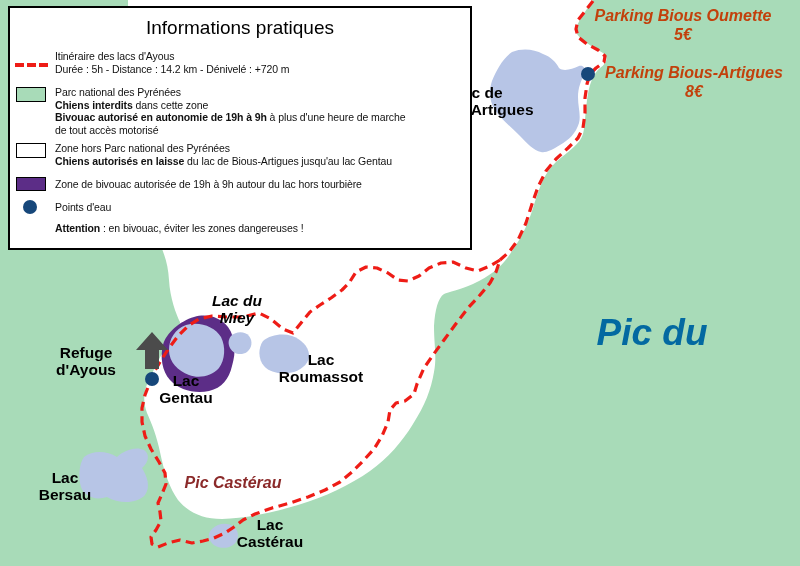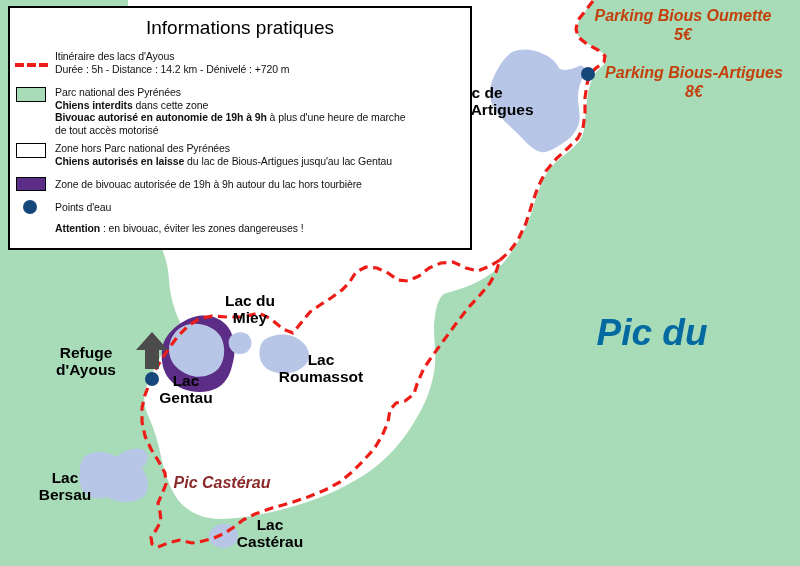--- a/index.html
+++ b/index.html
@@ -6,21 +6,21 @@
   .stage{position:relative;width:800px;height:566px;overflow:hidden;
          font-family:"Liberation Sans",sans-serif;}
   .stage svg{position:absolute;left:0;top:0;}
 
   
   .mlabel{position:absolute;transform:translateX(-50%);text-align:center;
           font-weight:bold;font-size:15.5px;line-height:17px;color:#000;
           white-space:nowrap;}
   .parking{font-style:italic;color:#c2410c;font-size:16px;line-height:19px;}
   .peak-big{font-style:italic;color:#0369a1;font-size:37px;line-height:45px;}
-  .peak-small{font-style:italic;color:#8B2A2A;font-size:16px;line-height:18px;}
+  .peak-small{font-style:italic;color:#8B2A2A;font-size:16px;line-height:18px;margin-left:11px;}
 
   
   .legend{position:absolute;left:8px;top:6px;width:464px;height:244px;
           background:#fff;border:2px solid #000;box-sizing:border-box;z-index:5;}
   .legend-title{text-align:center;font-size:19px;color:#000;margin-top:9px;}
   .lrow{position:absolute;left:0;width:100%;}
   .sw{position:absolute;left:6px;box-sizing:border-box;}
   .sw-rect{width:30px;height:15px;border:1.5px solid #000;}
   .sw-dot{width:14px;height:14px;border-radius:50%;}
   .ltext{position:absolute;left:45px;right:6px;font-size:10.5px;line-height:12.5px;
@@ -103,21 +103,21 @@
   <div class="mlabel parking" style="left:694px;top:63px;">
     <div>Parking Bious-Artigues</div>
     <div>8€</div>
   </div>
 
   <div class="mlabel" style="left:478px;top:84px;">
     <div>Lac de</div>
     <div>Bious-Artigues</div>
   </div>
 
-  <div class="mlabel" style="left:250px;top:292px;">
+  <div class="mlabel" style="left:237px;top:292px;font-style:italic;">
     <div>Lac du</div>
     <div>Miey</div>
   </div>
 
   <div class="mlabel" style="left:321px;top:351px;">
     <div>Lac</div>
     <div>Roumassot</div>
   </div>
 
   <div class="mlabel" style="left:86px;top:344px;">

